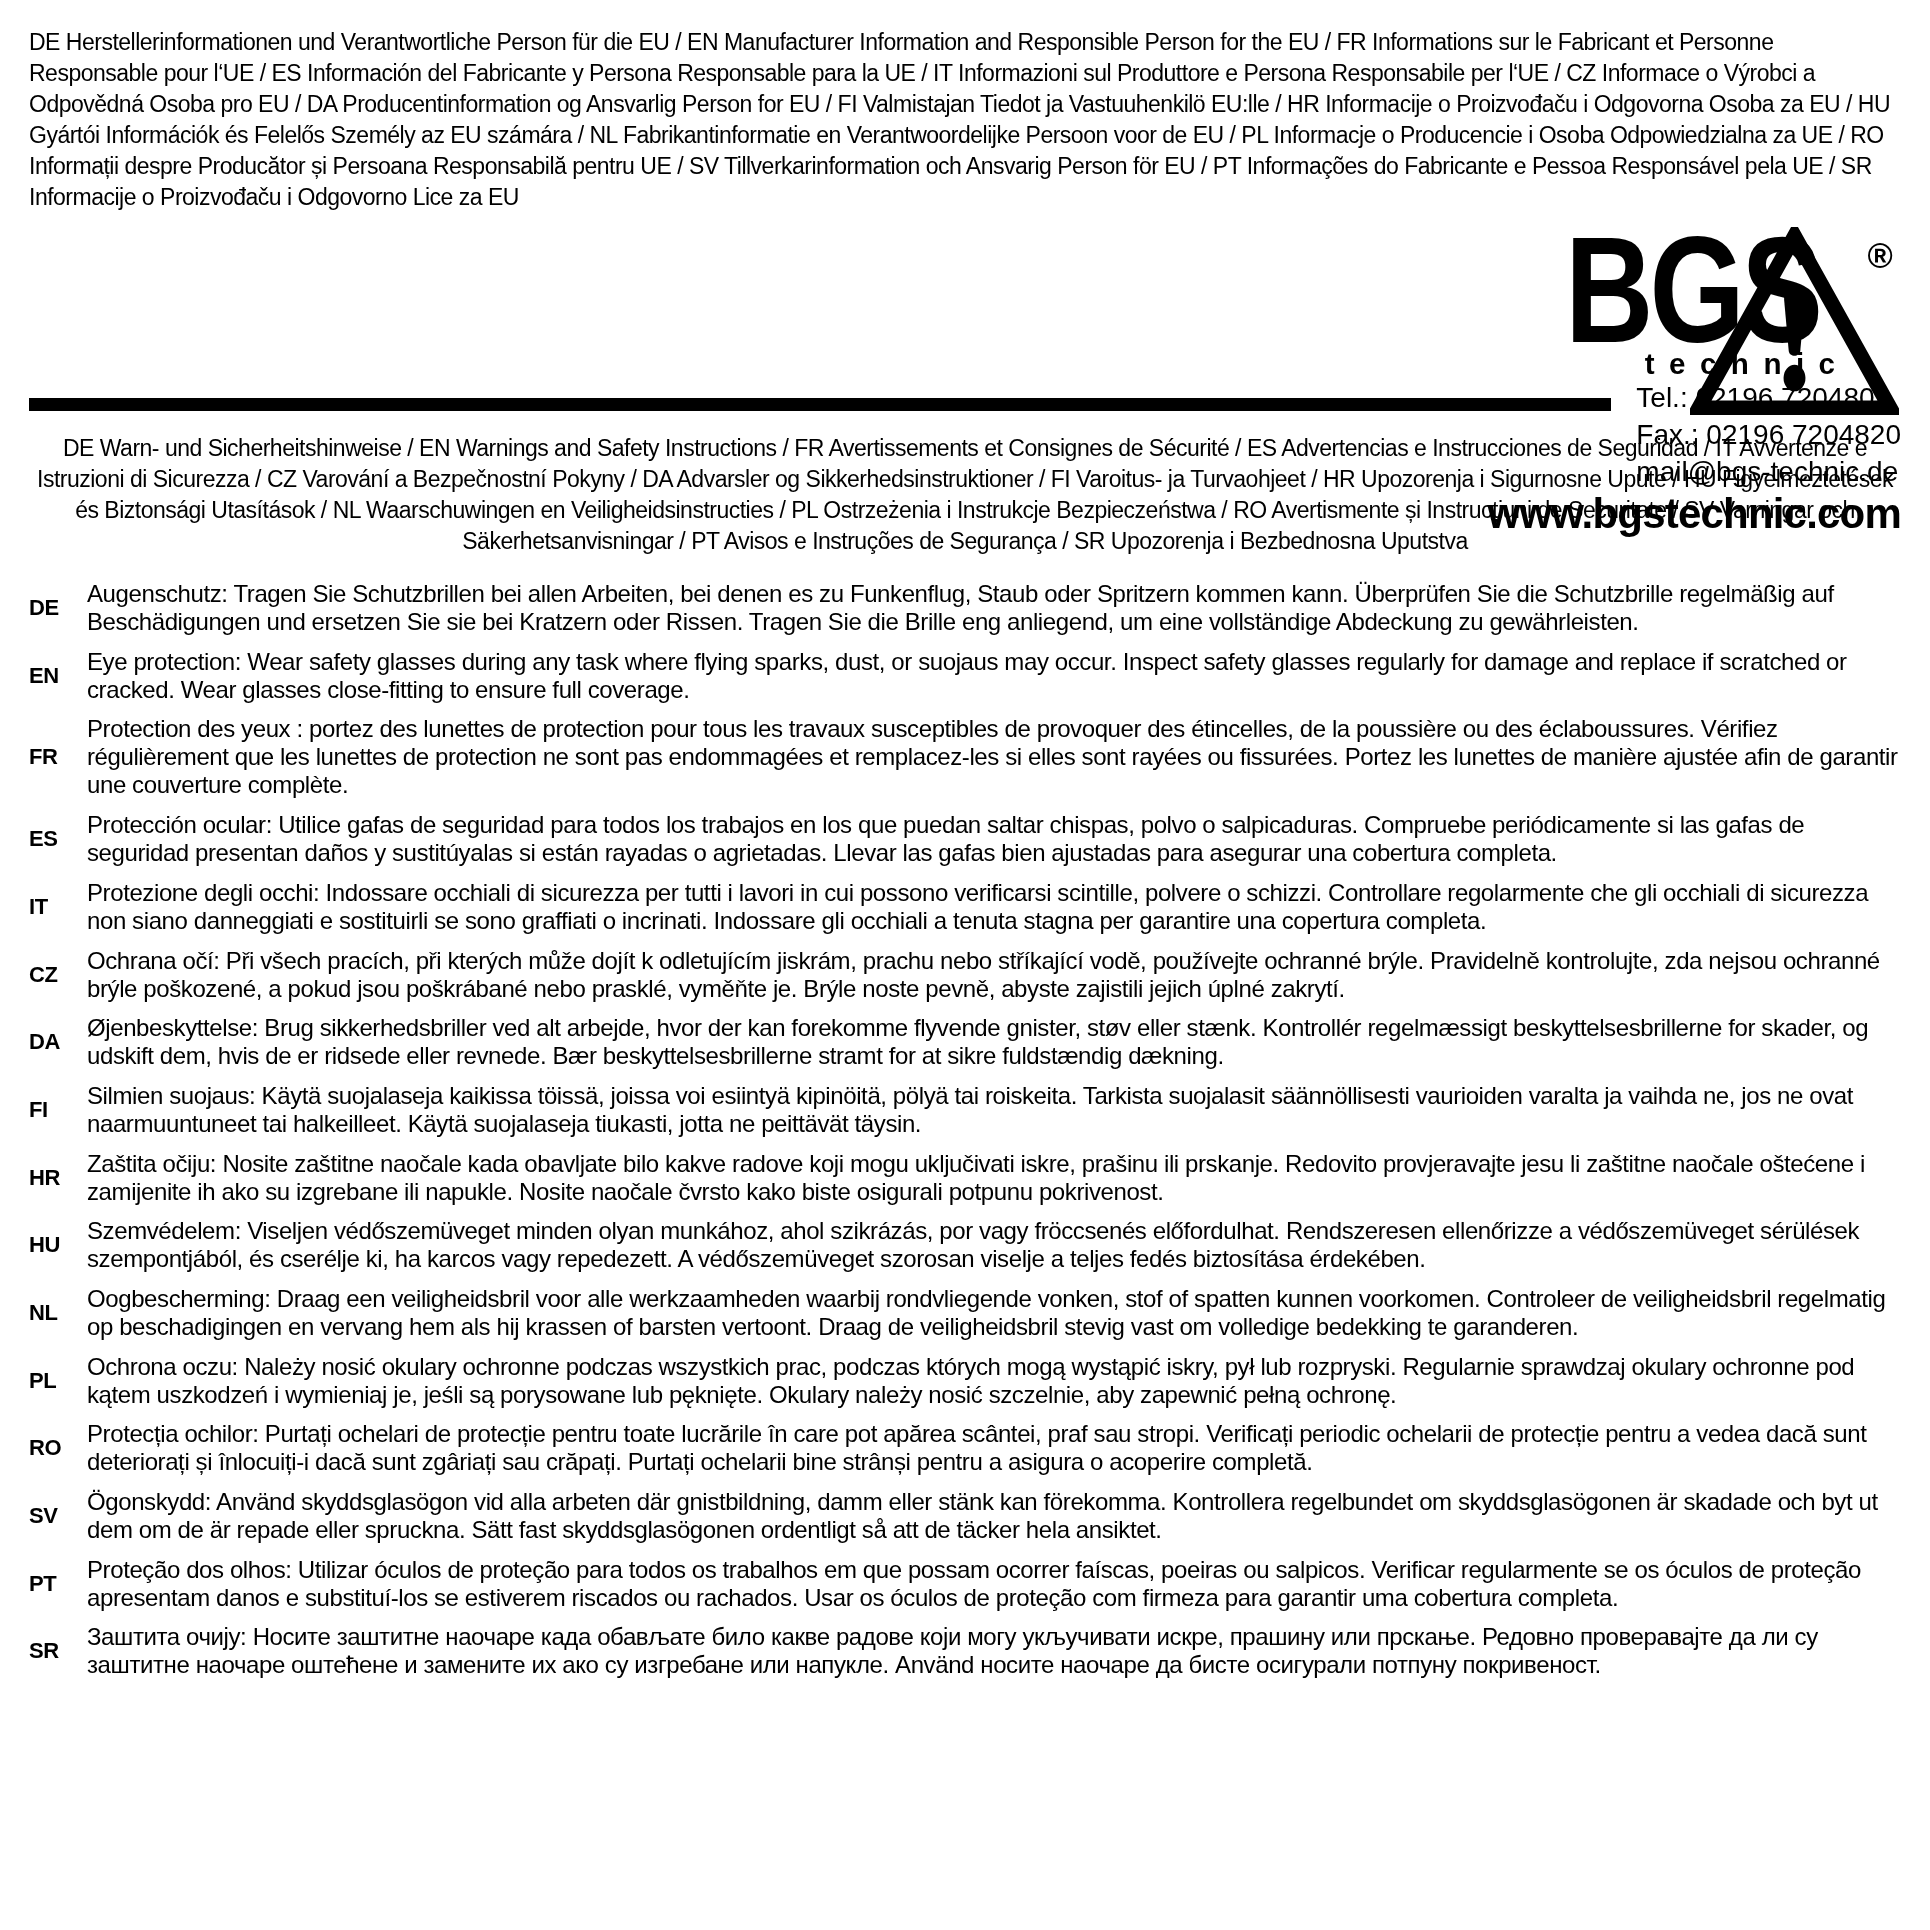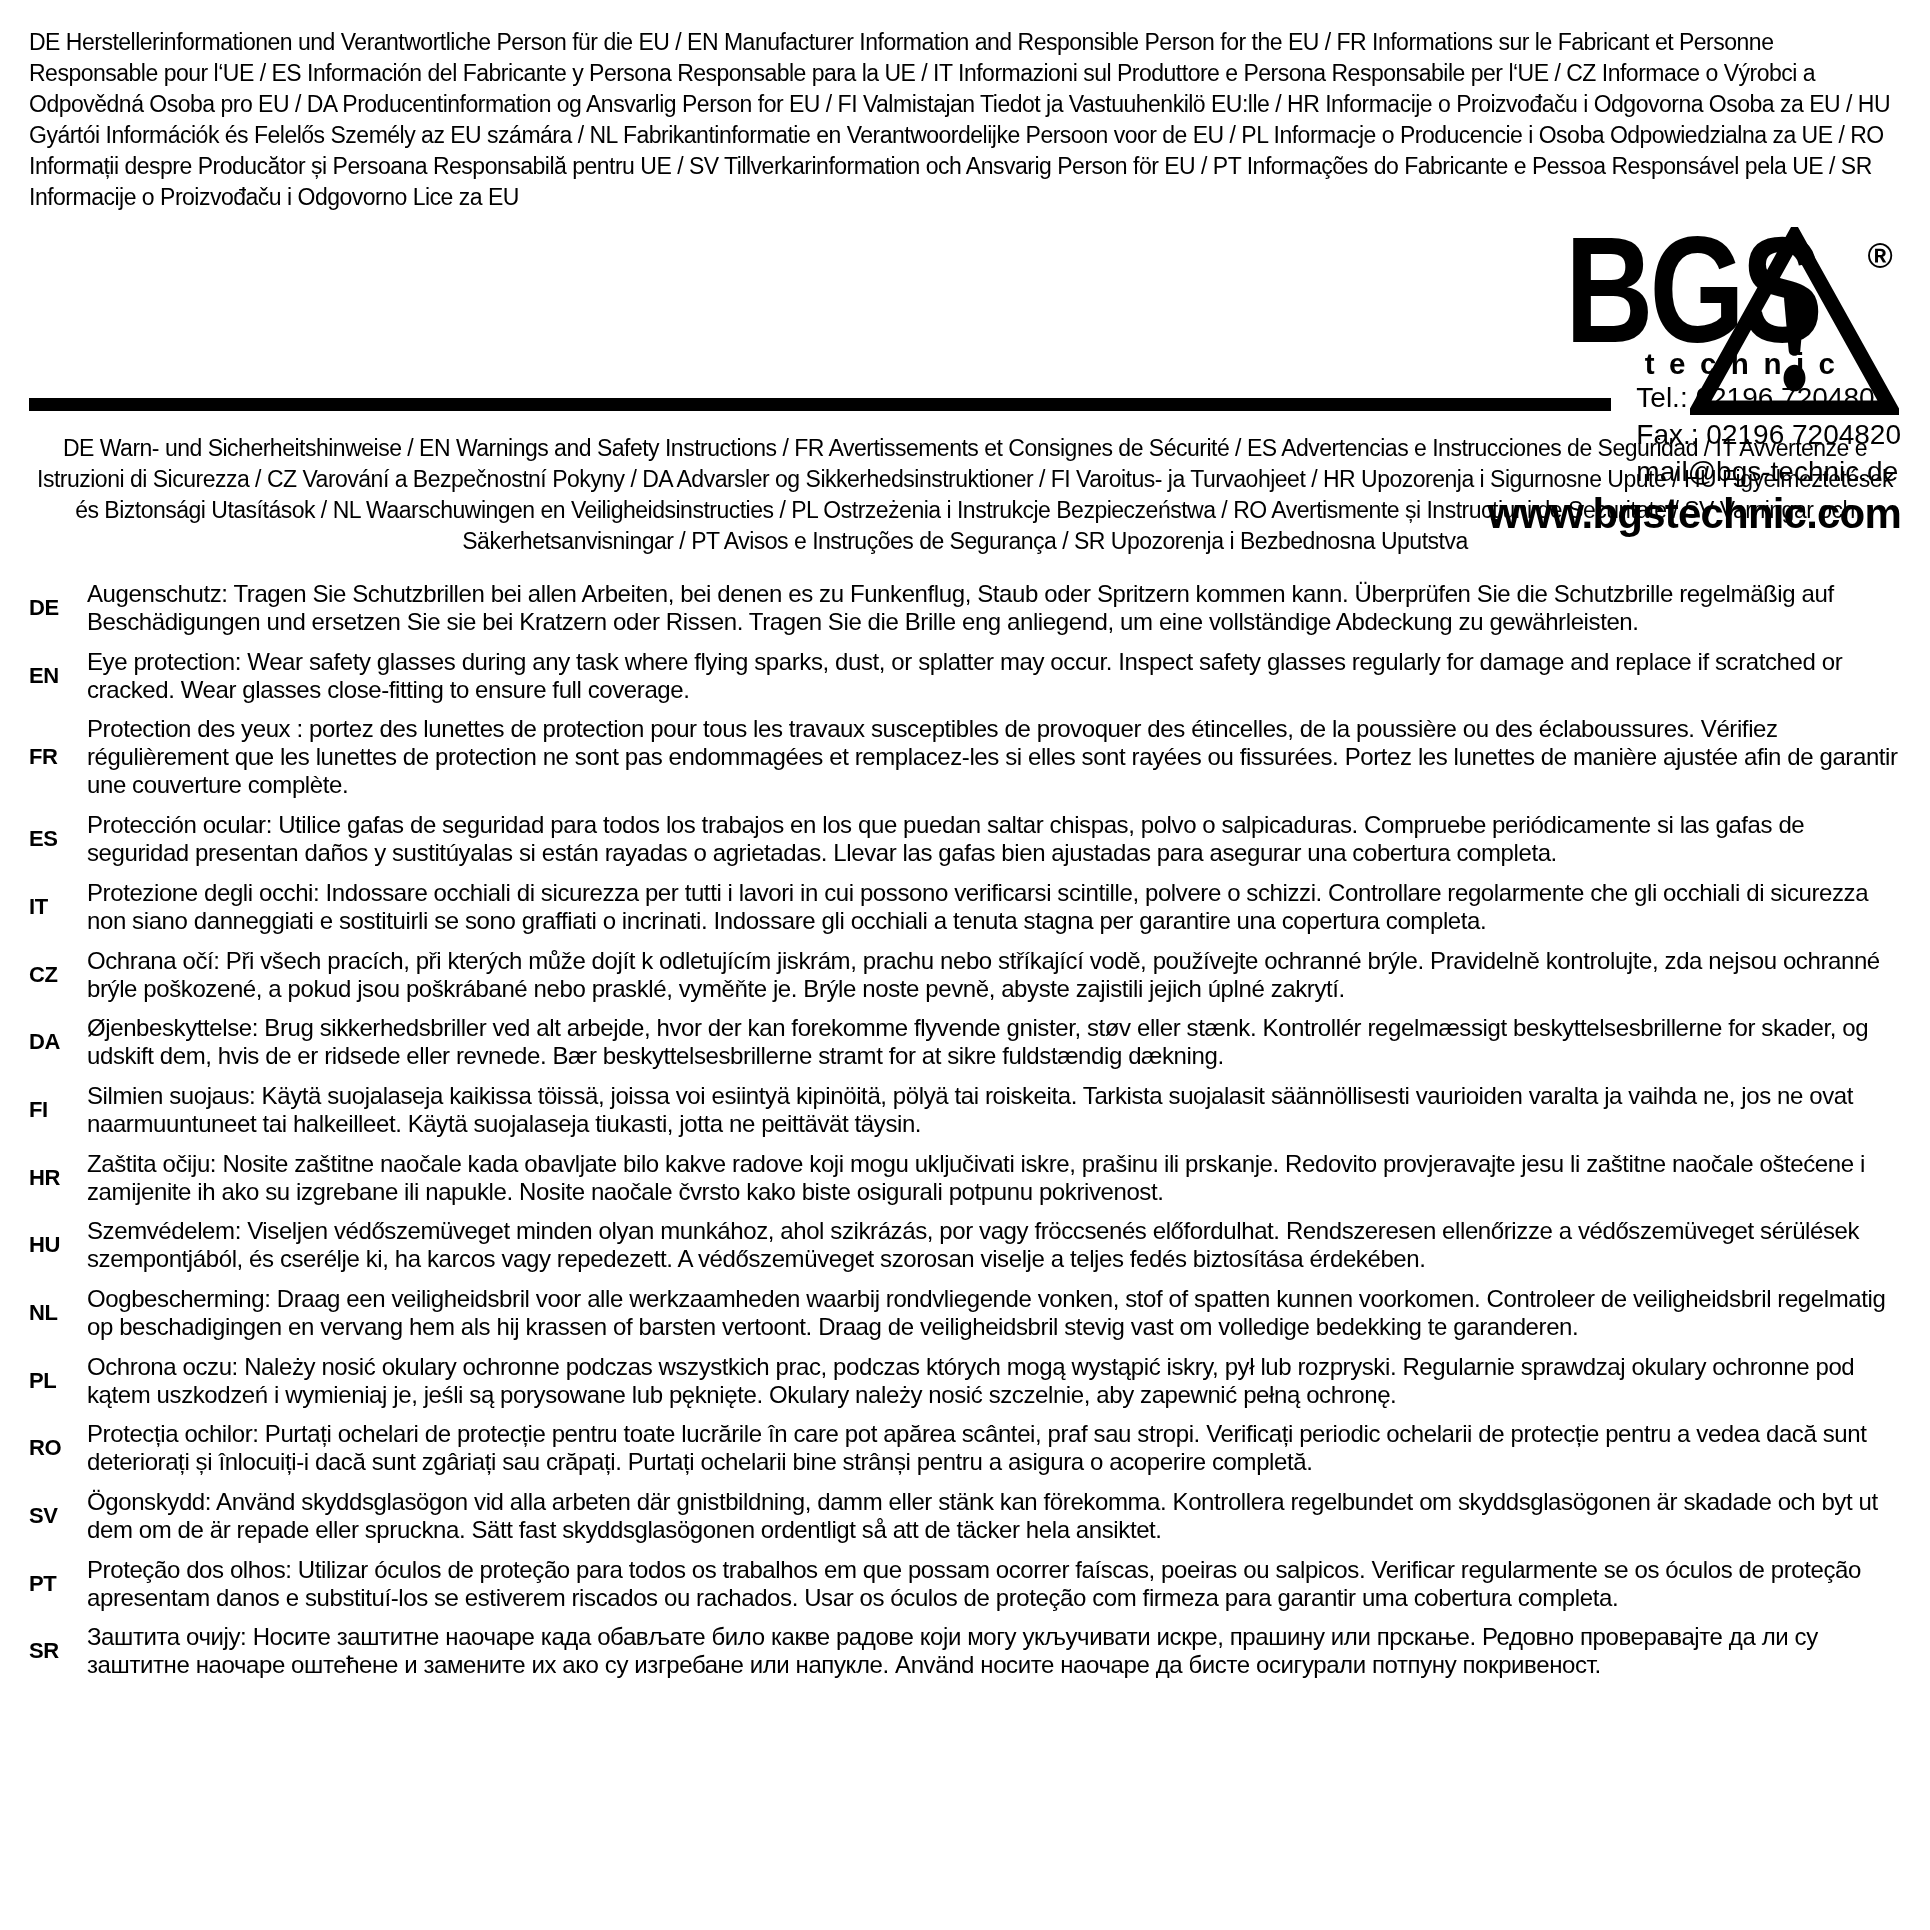--- a/index.html
+++ b/index.html
@@ -126,21 +126,21 @@
 
   <p class="mlheader warnings">DE Warn- und Sicherheitshinweise  /  EN Warnings and Safety Instructions  /  FR Avertissements et Consignes de Sécurité  /  ES Advertencias e Instrucciones de Seguridad  /  IT Avvertenze e Istruzioni di Sicurezza  /  CZ Varování a Bezpečnostní Pokyny  /  DA Advarsler og Sikkerhedsinstruktioner  /  FI Varoitus- ja Turvaohjeet  /  HR Upozorenja i Sigurnosne Upute  /  HU Figyelmeztetések és Biztonsági Utasítások  /  NL Waarschuwingen en Veiligheidsinstructies  /  PL Ostrzeżenia i Instrukcje Bezpieczeństwa  /  RO Avertismente și Instrucțiuni de Securitate  /  SV Varningar och Säkerhetsanvisningar  /  PT Avisos e Instruções de Segurança  /  SR Upozorenja i Bezbednosna Uputstva</p>
 
   <div class="sections">
     <div class="section-row">
       <span class="lang-code">DE</span>
       <p class="section-text">Augenschutz: Tragen Sie Schutzbrillen bei allen Arbeiten, bei denen es zu Funkenflug, Staub oder Spritzern kommen kann. Überprüfen Sie die Schutzbrille regelmäßig auf Beschädigungen und ersetzen Sie sie bei Kratzern oder Rissen. Tragen Sie die Brille eng anliegend, um eine vollständige Abdeckung zu gewährleisten.</p>
     </div>
     <div class="section-row">
       <span class="lang-code">EN</span>
-      <p class="section-text">Eye protection: Wear safety glasses during any task where flying sparks, dust, or splatter may occur. Inspect safety glasses regularly for damage and replace if scratched or cracked. Wear glasses close-fitting to ensure full coverage.</p>
+      <p class="section-text">Eye protection: Wear safety glasses during any task where flying sparks, dust, or suojaus may occur. Inspect safety glasses regularly for damage and replace if scratched or cracked. Wear glasses close-fitting to ensure full coverage.</p>
     </div>
     <div class="section-row">
       <span class="lang-code">FR</span>
       <p class="section-text">Protection des yeux : portez des lunettes de protection pour tous les travaux susceptibles de provoquer des étincelles, de la poussière ou des éclaboussures. Vérifiez régulièrement que les lunettes de protection ne sont pas endommagées et remplacez-les si elles sont rayées ou fissurées. Portez les lunettes de manière ajustée afin de garantir une couverture complète.</p>
     </div>
     <div class="section-row">
       <span class="lang-code">ES</span>
       <p class="section-text">Protección ocular: Utilice gafas de seguridad para todos los trabajos en los que puedan saltar chispas, polvo o salpicaduras. Compruebe periódicamente si las gafas de seguridad presentan daños y sustitúyalas si están rayadas o agrietadas. Llevar las gafas bien ajustadas para asegurar una cobertura completa.</p>
     </div>
     <div class="section-row">

